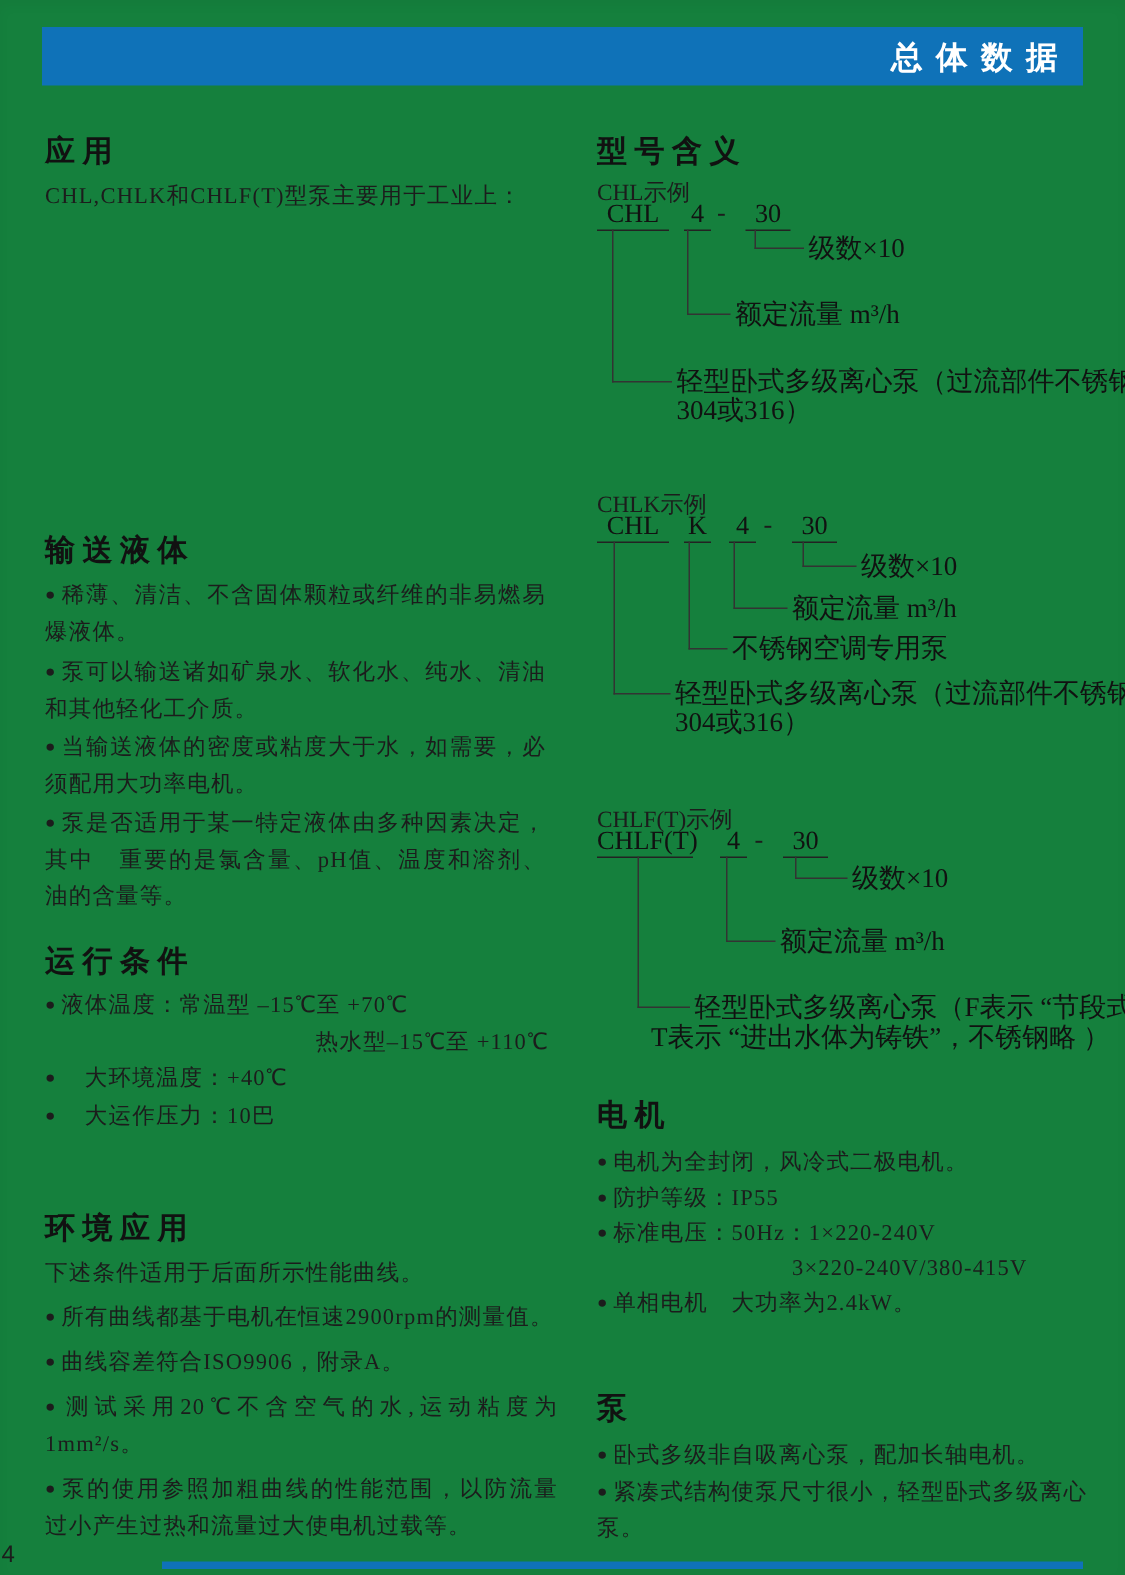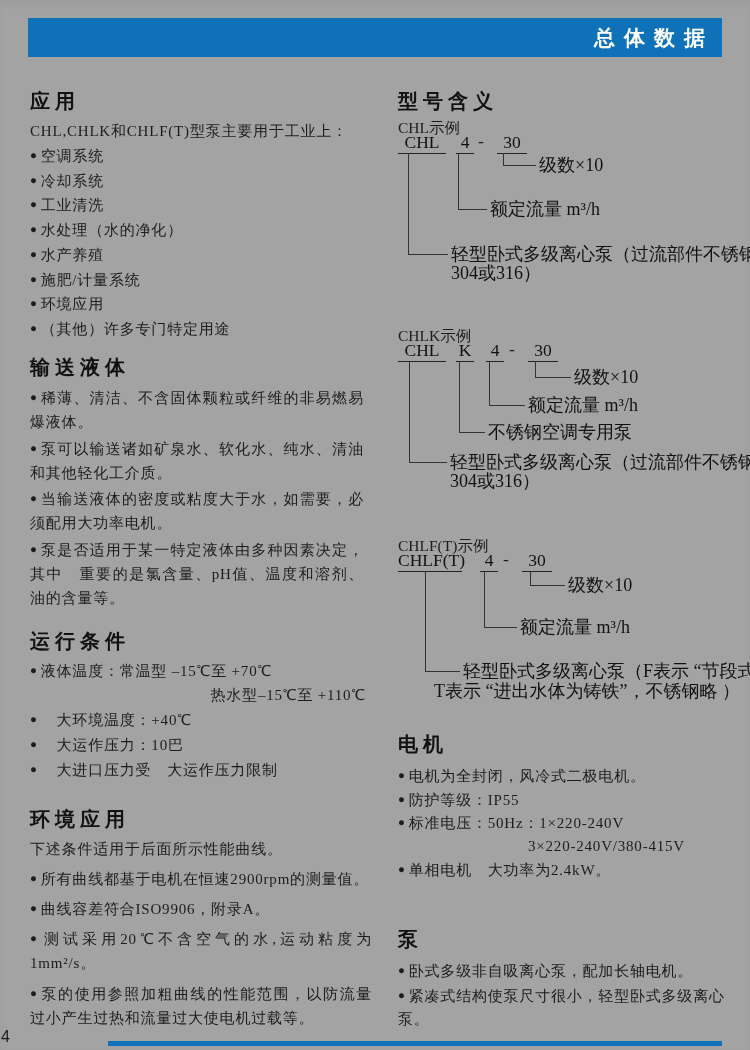--- a/index.html
+++ b/index.html
@@ -1,18 +1,18 @@
 <!DOCTYPE html>
 <html style="--accent: #0f72b8;"><head>
 <meta charset="utf-8">
 <style>
   :root { --accent:#0f72b8; --ink:#1c1c1c; }
   html,body { margin:0; padding:0; background:#ffffff; }
   .page {
-    position:relative; width:750px; height:1050px; background:#a3a3a3;
+    position:relative; width:750px; height:1050px; background:#15803d;
     font-family:"Liberation Serif", serif; color:var(--ink); overflow:hidden;
     box-shadow: inset 0 4px 8px rgba(0,0,0,0.04);
   }
   
   .header-bar {
     position:absolute; left:28px; top:18px; width:694px; height:39px;
     background:var(--accent); color:#fff; box-sizing:border-box;
     display:flex; align-items:center; justify-content:flex-end; padding-right:8px;
     font-family:"Liberation Sans", sans-serif; font-weight:bold;
     font-size:21px; letter-spacing:9px;
@@ -72,48 +72,37 @@
 
 <div class="page">
 
   <div class="header-bar">
     <span>总体数据</span>
   </div>
 
   <section class="sec sec-apps">
     <h2>应用</h2>
     <p class="body-text intro">CHL,CHLK和CHLF(T)型泵主要用于工业上：</p>
-    <div class="blist body-text">
-      <div class="bullet">空调系统</div>
-      <div class="bullet">冷却系统</div>
-      <div class="bullet">工业清洗</div>
-      <div class="bullet">水处理（水的净化）</div>
-      <div class="bullet">水产养殖</div>
-      <div class="bullet">施肥/计量系统</div>
-      <div class="bullet">环境应用</div>
-      <div class="bullet">（其他）许多专门特定用途</div>
-    </div>
   </section>
 
   <section class="sec sec-liquids">
     <h2>输送液体</h2>
     <p class="body-text jt bullet">稀薄、清洁、不含固体颗粒或纤维的非易燃易爆液体。</p>
     <p class="body-text jt bullet">泵可以输送诸如矿泉水、软化水、纯水、清油和其他轻化工介质。</p>
     <p class="body-text jt bullet">当输送液体的密度或粘度大于水，如需要，必须配用大功率电机。</p>
     <p class="body-text jt bullet">泵是否适用于某一特定液体由多种因素决定，其中　重要的是氯含量、pH值、温度和溶剂、油的含量等。</p>
   </section>
 
   <section class="sec sec-operating">
     <h2>运行条件</h2>
     <div class="olist body-text">
       <div class="bullet">液体温度：常温型 –15℃至 +70℃</div>
       <div class="cont">热水型–15℃至 +110℃</div>
       <div class="bullet">　大环境温度：+40℃</div>
       <div class="bullet">　大运作压力：10巴</div>
-      <div class="bullet">　大进口压力受　大运作压力限制</div>
     </div>
   </section>
 
   <section class="sec sec-curve">
     <h2>环境应用</h2>
     <p class="body-text intro">下述条件适用于后面所示性能曲线。</p>
     <p class="body-text jt bullet">所有曲线都基于电机在恒速2900rpm的测量值。</p>
     <p class="body-text jt bullet">曲线容差符合ISO9906，附录A。</p>
     <p class="body-text jt bullet">测试采用20℃不含空气的水,运动粘度为1mm²/s。</p>
     <p class="body-text jt bullet">泵的使用参照加粗曲线的性能范围，以防流量过小产生过热和流量过大使电机过载等。</p>

